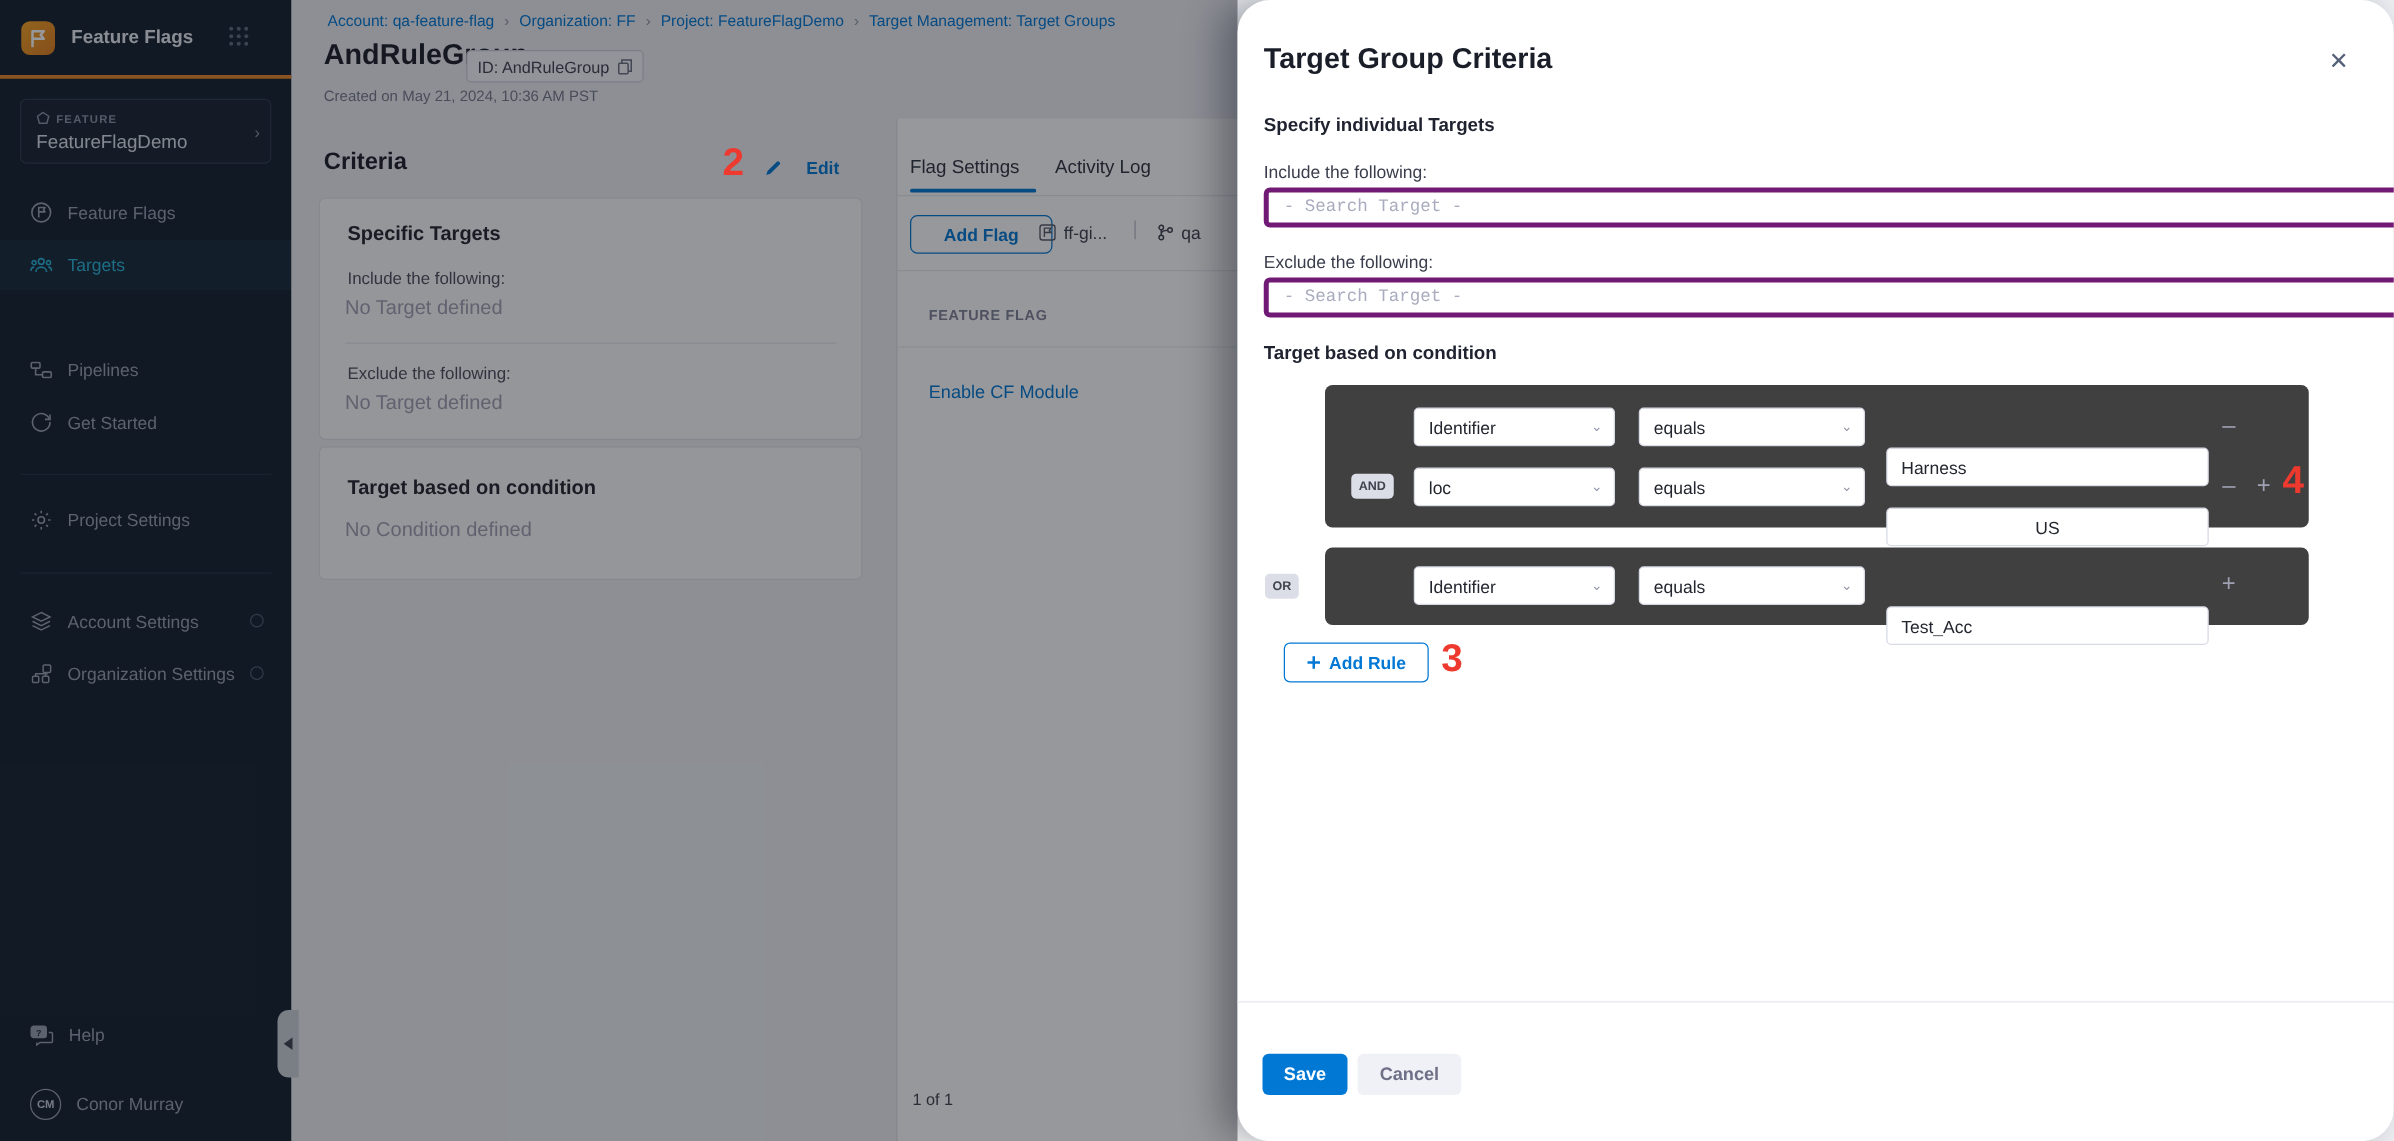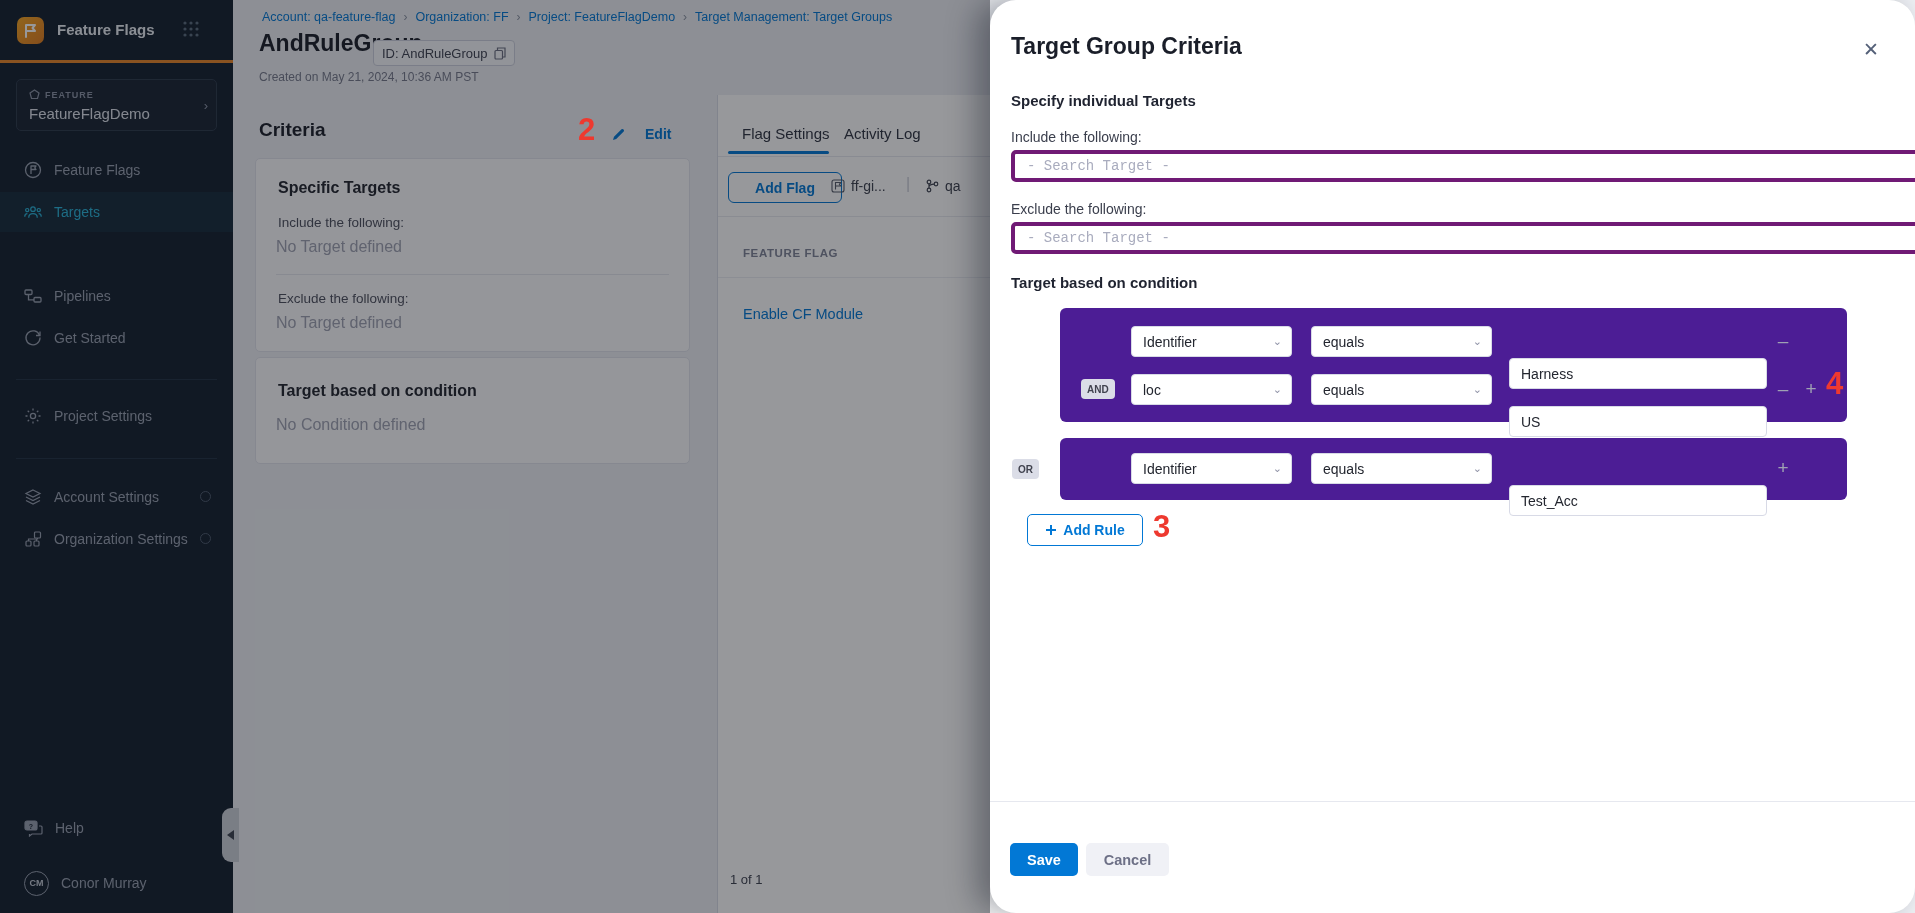--- a/index.html
+++ b/index.html
@@ -60,21 +60,21 @@
   .crit-h { position:absolute; left:22px; font-size:16px; font-weight:700; color:#23262f; }
   .crit-label { position:absolute; left:22px; font-size:13.5px; color:#4d505e; }
   .crit-muted { position:absolute; left:20px; font-size:16px; color:#9fa2b2; }
   .crit-divider { position:absolute; left:20px; right:20px; top:115px; height:1px; background:#e5e7ee; }
 
   
   .flag-panel { position:absolute; left:717px; top:95px; width:423px; height:818px; background:#ffffff;
     border-left:1px solid #d9dce6; z-index:1; }
   .tabs-row { position:absolute; left:0; top:0; width:100%; height:62px; border-bottom:1px solid #e6e8f0; }
   .tab { position:absolute; top:30px; font-size:15px; color:#2f3441; cursor:pointer; }
-  .tab.t1 { left:24px; }
+  .tab.t1 { left:10px; }
   .tab.t2 { left:126px; }
   .tab-underline { position:absolute; left:10px; top:56px; width:101px; height:3px; background:#0278d5; border-radius:2px; }
   .toolbar-row { position:absolute; left:0; top:62px; width:100%; height:60px; border-bottom:1px solid #e8eaf0; }
   .add-flag-btn { position:absolute; left:10px; top:15px; width:114px; height:31px; border:1.5px solid #0278d5;
     border-radius:6px; background:#fff; color:#0278d5; font-size:14px; font-weight:700; cursor:pointer;
     display:flex; align-items:center; justify-content:center; }
   .tb-item { position:absolute; top:21px; display:flex; align-items:center; gap:6px; font-size:14px; color:#3f4350; cursor:pointer; }
   .tb-flag { left:113px; }
   .tb-env { left:208px; }
   .tb-pipe { position:absolute; left:188px; top:18px; color:#c9ccd6; font-size:16px; }
@@ -95,31 +95,31 @@
   .specify-heading { position:absolute; left:21px; top:92px; font-size:15px; font-weight:700; color:#1f2330; }
   .inc-label { position:absolute; left:21px; top:129px; font-size:14px; color:#3a3e4c; }
   .exc-label { position:absolute; left:21px; top:201px; font-size:14px; color:#3a3e4c; }
   .search-input { position:absolute; left:21px; width:1031px; height:32px; border:4px solid #701a75; border-radius:5px;
     padding:0 12px; font-size:14px; color:#23262f; font-family:Liberation Mono, monospace; background:#fff; }
   .search-input::placeholder { color:#a9acbe; }
   .inc-input { top:150px; }
   .exc-input { top:222px; }
   .cond-heading { position:absolute; left:21px; top:274px; font-size:15px; font-weight:700; color:#1f2330; }
 
-  .rule-card { position:absolute; left:70px; width:787px; background:#4c1d95; border-radius:6px; }
+  .rule-card { position:absolute; left:70px; width:787px; background:#404040; border-radius:6px; }
   .rg1 { top:308px; height:114px; }
   .rg2 { top:438px; height:62px; }
   .cond-select, .cond-input { position:absolute; height:31px; background:#fff; border:1px solid #d8dae6;
     border-radius:4px; font-size:14px; color:#23262f; }
   .cond-select { display:flex; align-items:center; justify-content:space-between; padding:0 9px 0 11px; cursor:pointer; }
   .cond-input { padding:0 11px; font-family:"Liberation Sans", sans-serif;margin-top:32px; }
   .colA { left:71px; width:161px; }
   .colB { left:251px; width:181px; }
   .colC { left:449px; width:258px; }
-  .row1 { top:18px; } .row2 { top:66px; } .rowS { top:15px; }
+  .row1 { top:18px; } .row2 { top:66px;text-align:center; } .rowS { top:15px; }
   .chev { color:#8f92a6; font-size:11px; }
   .conn-chip { position:absolute; height:20px; padding:0 6px; background:#dbdde7; border-radius:4px;
     font-size:10px; font-weight:700; color:#41434f; display:flex; align-items:center; }
   .and-chip { left:21px; top:71px; }
   .or-chip { left:22px; top:459px; }
   .mini-btn { position:absolute; width:22px; height:22px; display:flex; align-items:center; justify-content:center;
     color:#9fa1b3; font-size:19px; cursor:pointer; }
   .add-rule-btn { position:absolute; left:37px; top:514px; width:116px; height:32px; border:1.5px solid #0278d5;
     border-radius:5px; background:#fff; color:#0278d5; font-size:14px; font-weight:700; cursor:pointer;
     display:flex; align-items:center; justify-content:center; gap:6px; }

